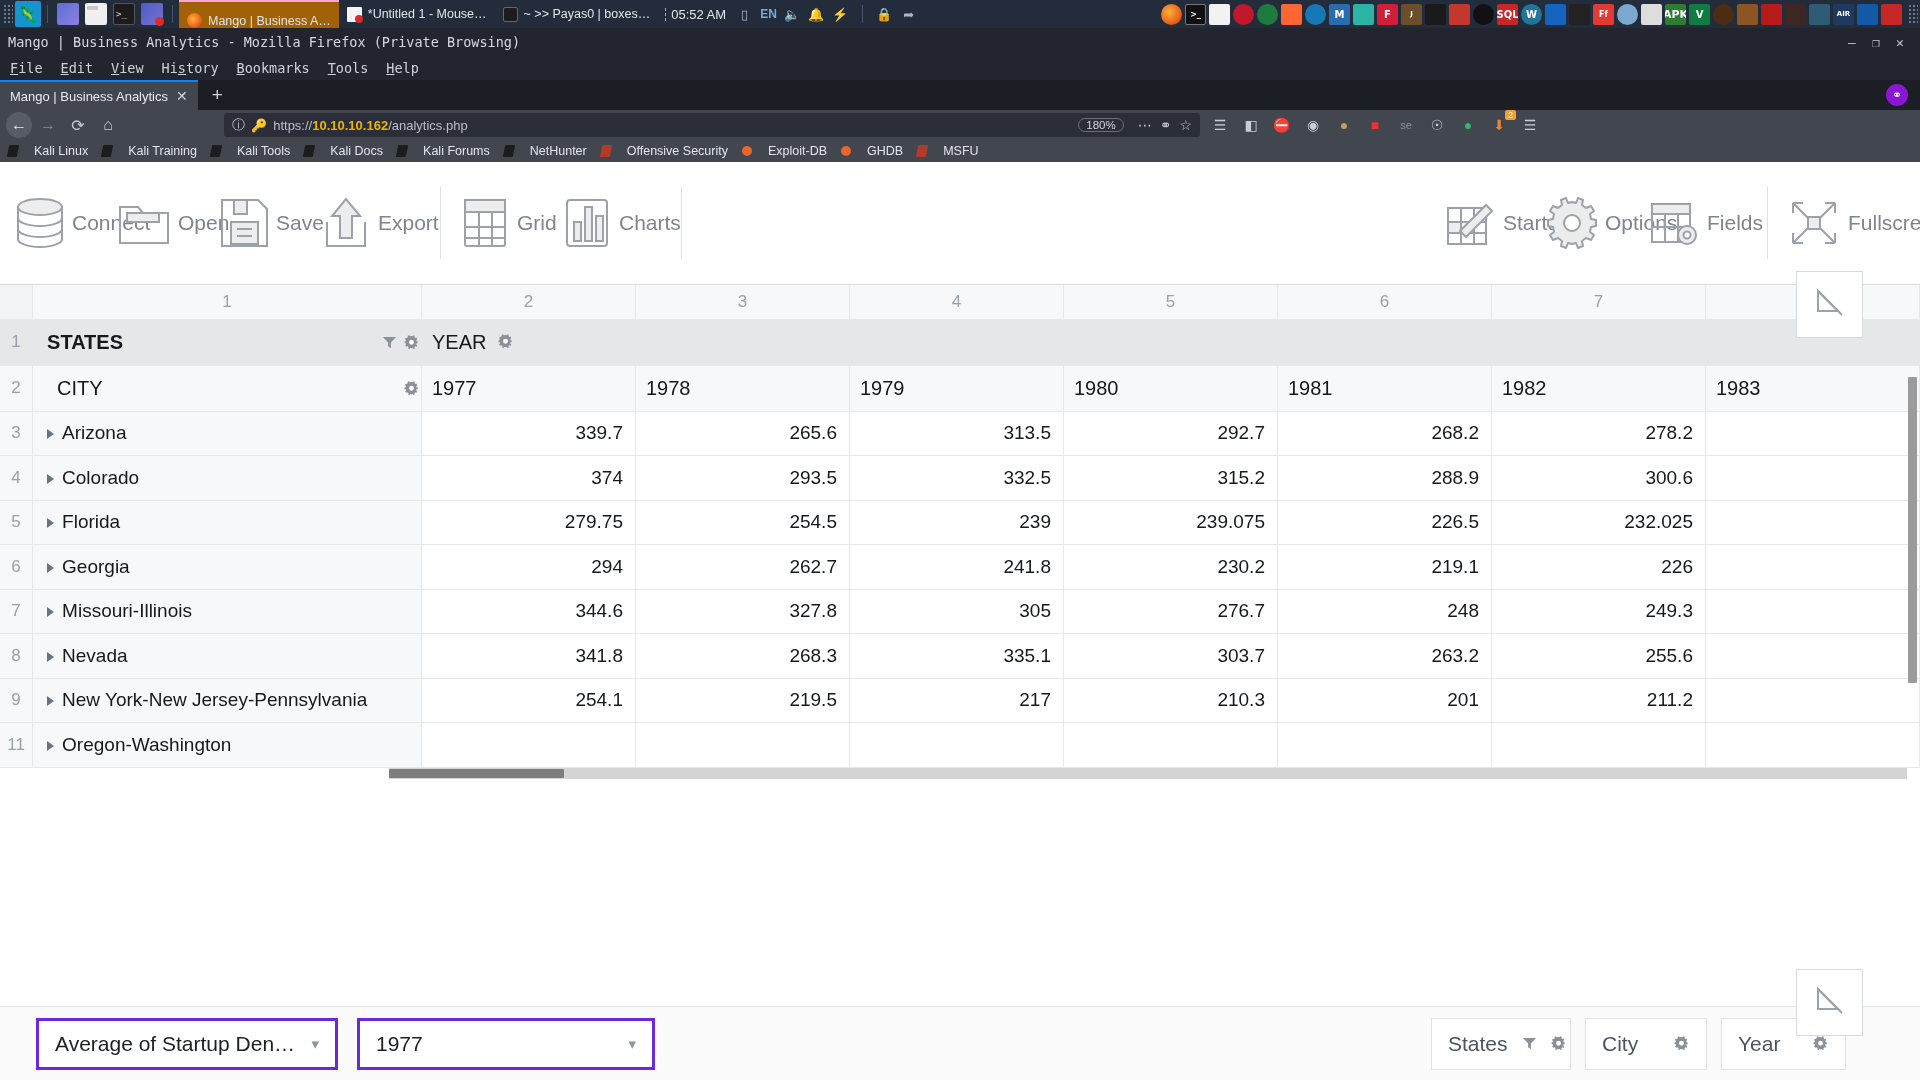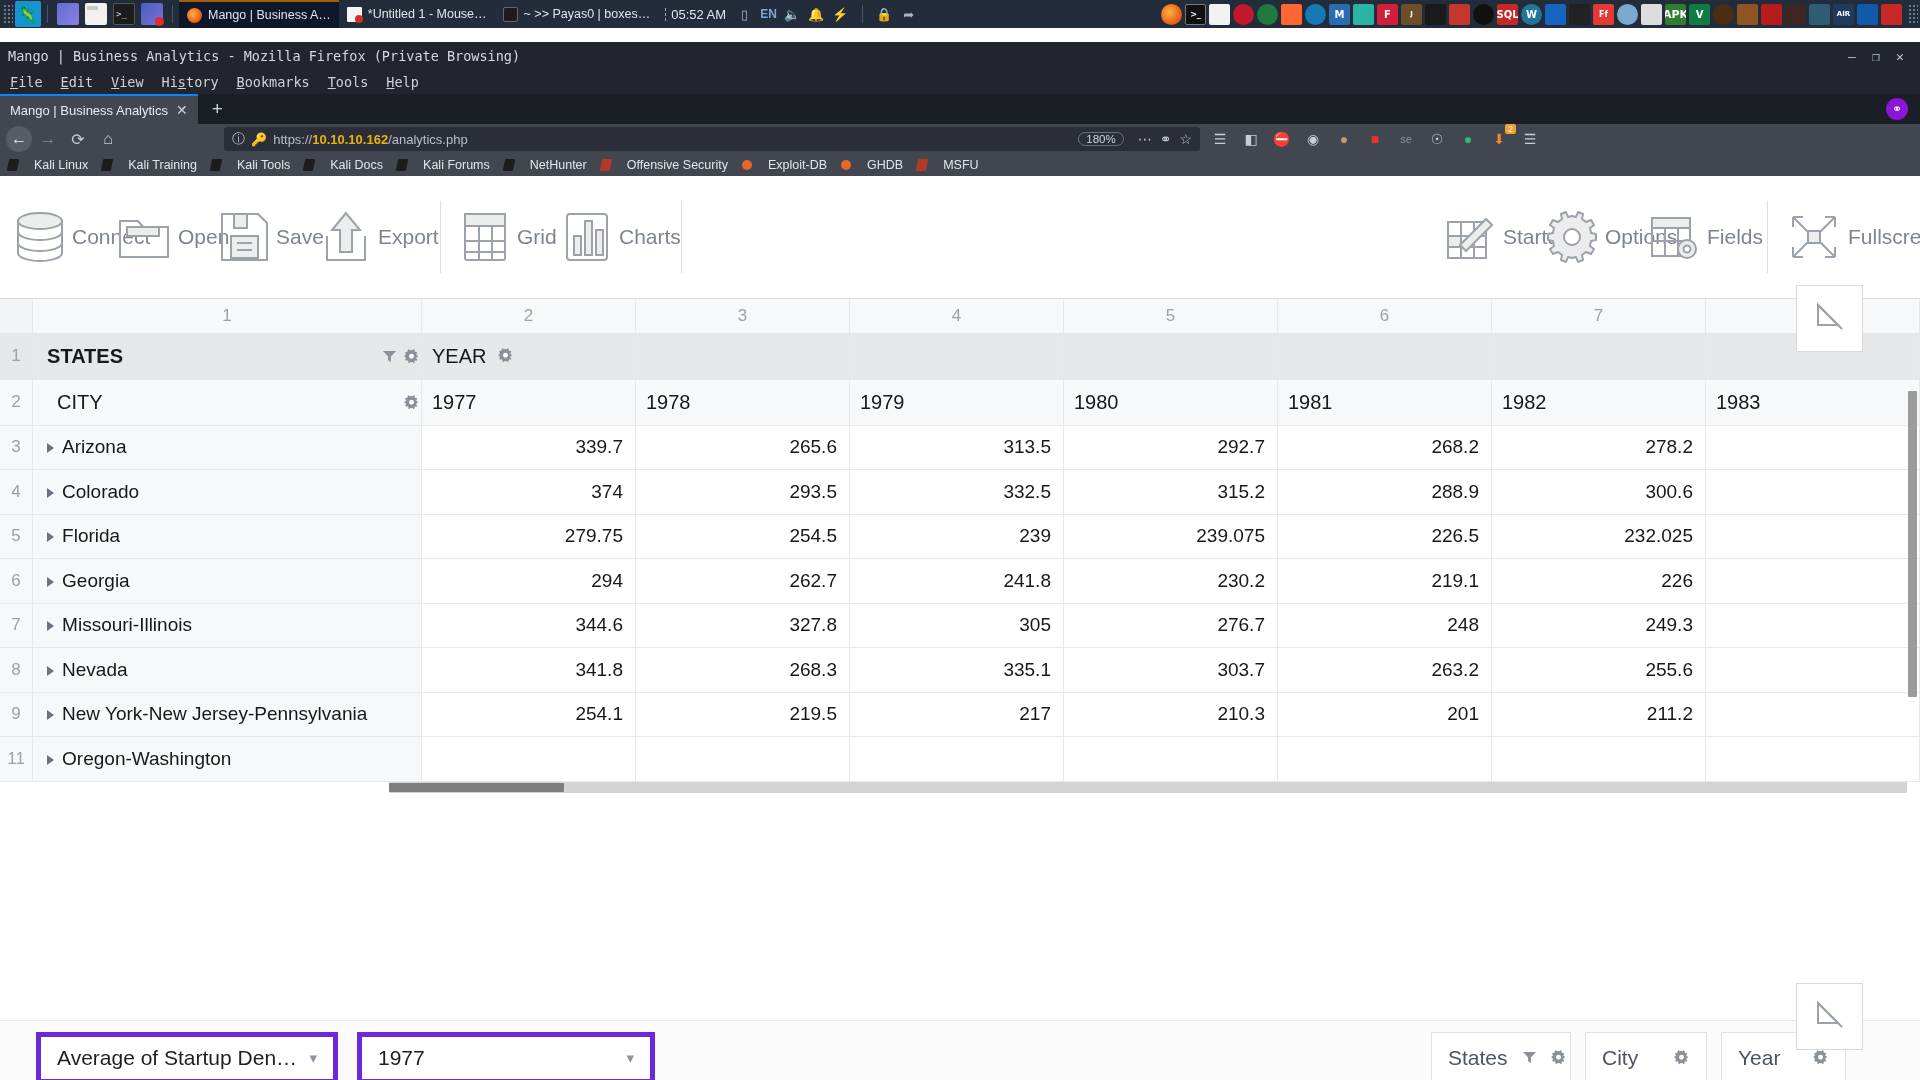--- a/index.html
+++ b/index.html
@@ -29,21 +29,21 @@
   .l-blue { background: linear-gradient(135deg,#5b6fd6,#8f7fe0); }
   .l-folder { background: #f0f0f0; border-radius: 2px; }
   .l-folder::before { content:""; position:absolute; left:2px; top:3px; width:11px; height:4px; background:#c9c9c9; }
   .l-term { background: #1c1c1c; border:1px solid #555; color:#ddd; font-size:9px; font-family:"DejaVu Sans Mono", monospace;
             display:flex; align-items:center; padding-left:2px; }
   .l-screen { background: linear-gradient(135deg,#4a5fc4,#7a6fd0); }
   .l-screen::after { content:""; position:absolute; right:-1px; bottom:-1px; width:9px; height:9px; background:#e02b2b; border-radius:50%; }
 
   .tb-win { display:flex; align-items:center; gap:6px; height:28px; padding: 0 8px; max-width: 200px;
             font-size:12.5px; color:#dfe5ec; white-space:nowrap; overflow:hidden; }
-  .tb-win.active { background:#0f172a; border-top: 2px solid #a16207; }
+  .tb-win.active { background:#a16207; border-top: 2px solid #f9a8d4; align-items: flex-end; }
   .tb-ico { width:15px; height:15px; flex:0 0 15px; border-radius:2px; }
   .ico-ff { background: radial-gradient(circle at 40% 40%, #ffb238, #e85d1a 65%, #b92d00); border-radius:50%; }
   .ico-doc { background:#f4f4f4; border-radius:1px; position:relative; }
   .ico-doc::after{content:"";position:absolute;right:-1px;bottom:-1px;width:8px;height:8px;border-radius:50%;background:#d42b2b;}
   .ico-term2 { background:#1c1c1c; border:1px solid #666; }
 
   .tb-clockdots { width:3px; height:14px; margin-left:6px;
     background-image: radial-gradient(#9aa8ba 1px, transparent 1px); background-size:3px 5px; }
   .tb-clock { font-size:13px; color:#dfe6ee; margin-left:4px; font-family:"Liberation Sans",sans-serif; }
   .tb-tray { display:flex; align-items:center; gap:7px; margin-left:10px; }
@@ -51,21 +51,21 @@
              font-size:13px; color:#aab6c6; }
   .tb-apps { position:absolute; right:2px; display:flex; align-items:center; gap:3px; }
   .app-ic { width:21px; height:21px; border-radius:2px; display:flex; align-items:center;
             justify-content:center; font-size:10px; font-weight:bold; color:#fff;
             font-family:"DejaVu Sans", sans-serif; overflow:hidden; }
 
   
   #ff-title {
     height: 28px; background: #23252e; color: #d6d8e0;
     display:flex; align-items:center; padding: 0 8px;
-    font-family: "DejaVu Sans Mono", monospace; font-size: 13.5px; margin-top: 14px;
+    font-family: "DejaVu Sans Mono", monospace; font-size: 13.5px;
   }
   #ff-title .t-text { flex: 1; }
   .wctl { width: 24px; text-align:center; color:#c2c6d2; font-size:13px; }
   #ff-menubar {
     height: 24px; background:#23252e; color:#cfd2da; display:flex; align-items:center;
     padding-left: 10px; gap: 18px; font-size: 13.5px; font-family:"DejaVu Sans Mono", monospace;
   }
   #ff-menubar span u { text-decoration: underline; }
   #ff-tabstrip { height:30px; background:#1c1e26; display:flex; align-items:flex-end; }
   .ff-tab {
@@ -141,21 +141,21 @@
   #vthumb { position:absolute; left:1px; top:6px; width:9px; height:306px; background:#9b9b9b; border-radius:1px; }
   #hscroll { position:absolute; left:389px; right:13px; height:11px; background:#d4d4d4; }
   #hthumb { position:absolute; left:0; top:1px; width:175px; height:9px; background:#7d7d7d; border-radius:1px; }
 
   .float-panel { position:absolute; background:#fff; border:1px solid #d6d9dd;
      display:flex; align-items:center; justify-content:center; }
 
   
   #footer { position:absolute; left:0; right:0; bottom:0; height:74px; background:#fbfbfc;
             border-top:1px solid #e3e5e8; display:flex; align-items:center; padding: 0 36px; }
-  .f-select { height: 52px; border:5px solid #6d28d9; background:#fff; display:flex; align-items:center;
+  .f-select { height: 52px; border:3px solid #6d28d9; background:#fff; display:flex; align-items:center;
      padding: 0 16px; font-size:21px; color:#1c1f23; }
   .f-select .cap { white-space:nowrap; overflow:hidden; }
   .chev { margin-left:auto; padding-left:14px; color:#8d949d; font-size:15px; }
   .f-field { height:52px; border:1px solid #dfe1e5; background:#fff; display:flex;
      align-items:center; gap:10px; padding: 0 16px; font-size:21px; color:#4b5460; }
   .f-gap { flex:1; }
 </style>
 </head>
 <body>
 

